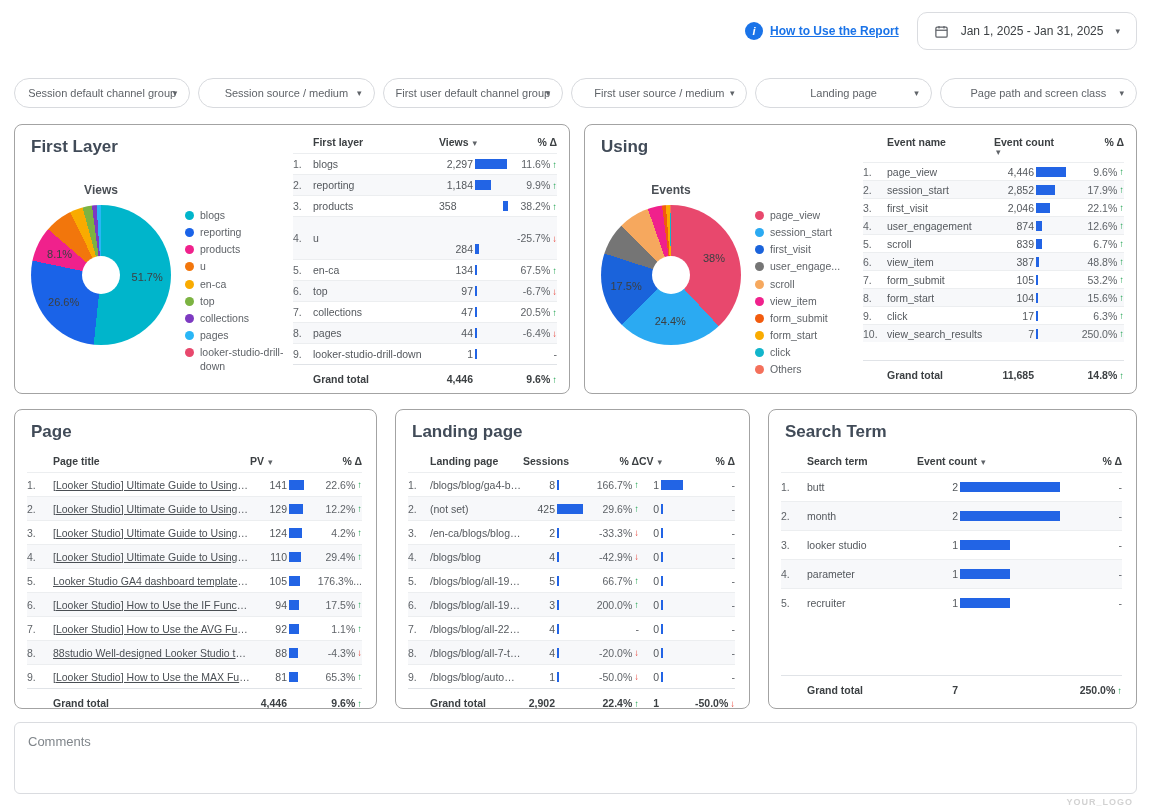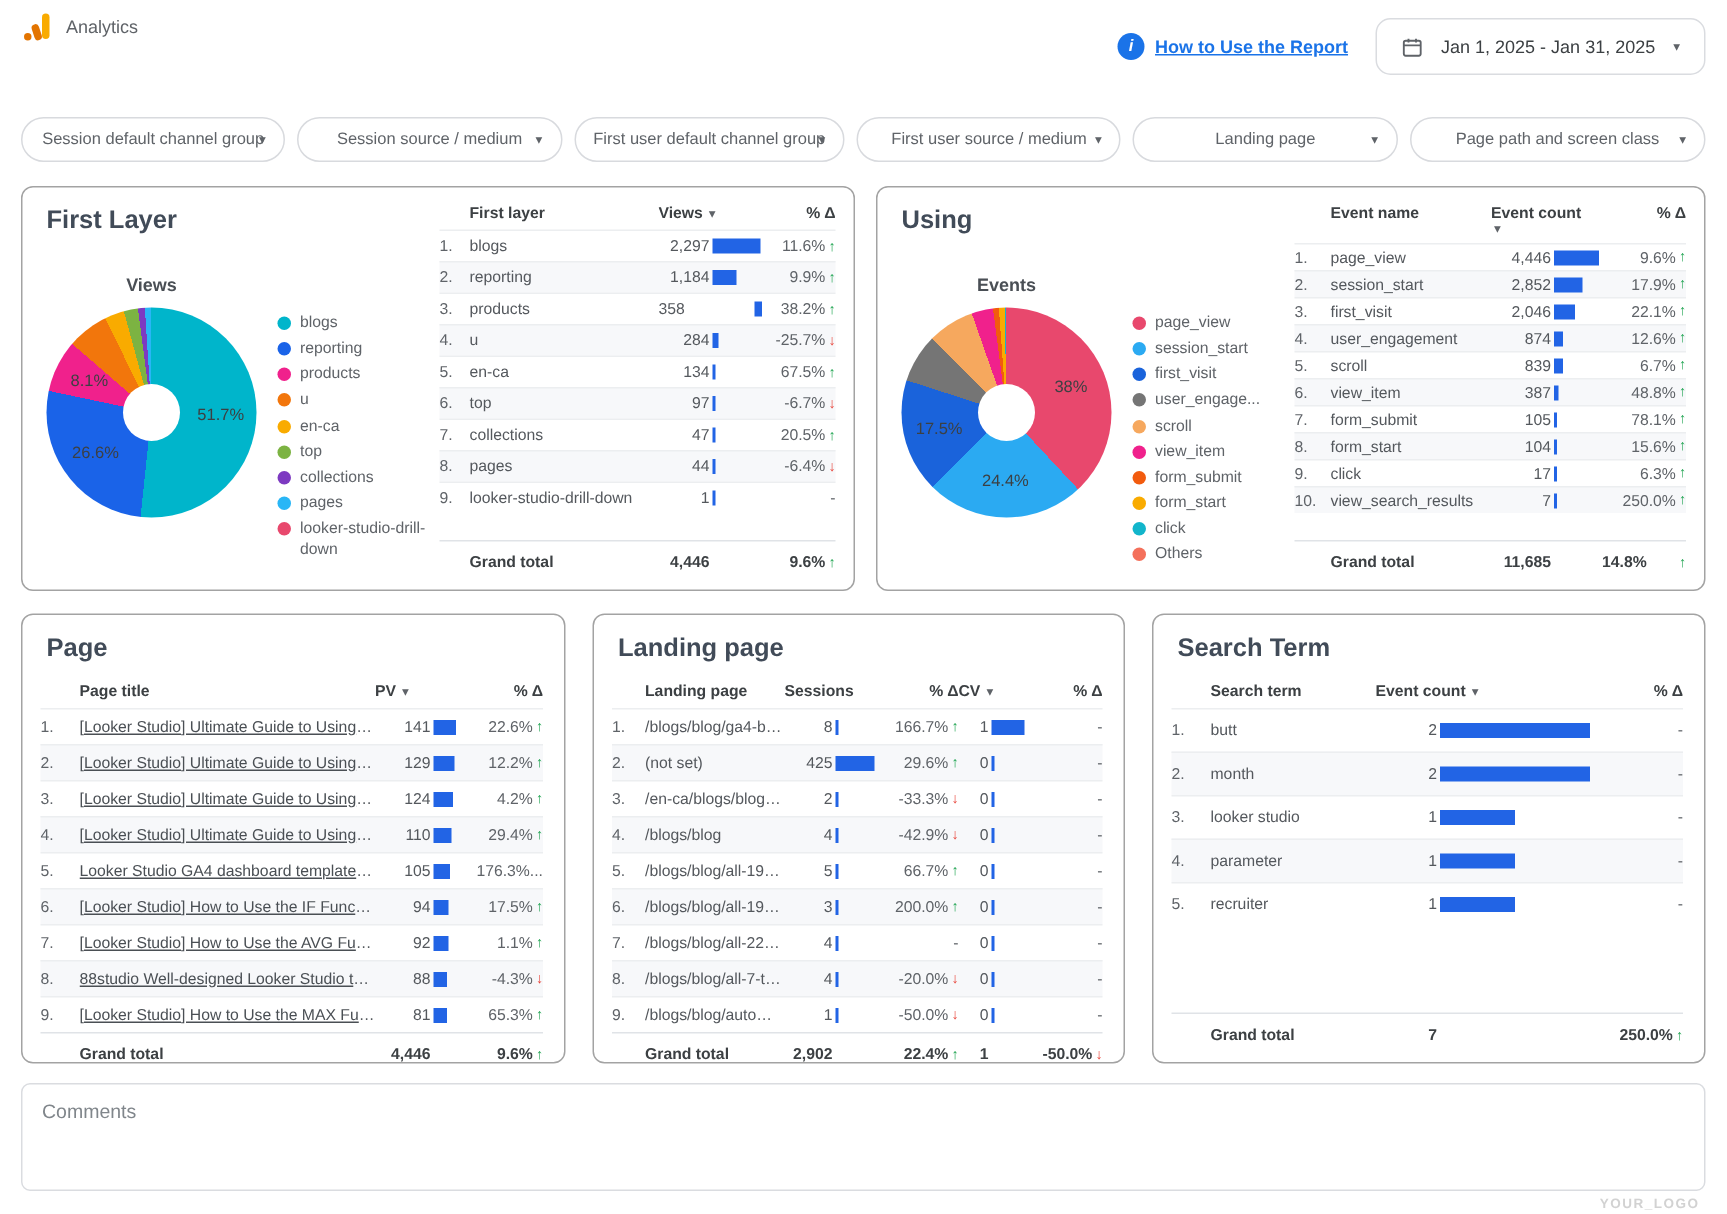--- a/index.html
+++ b/index.html
@@ -96,28 +96,20 @@
   .comments { margin:13px 14px 0; height:72px; border:1px solid #dadce0; border-radius:6px;
     padding:9px 13px; cursor:text; }
   .comments .ph { font-size:13px; color:#80868b; }
   .watermark { position:absolute; right:18px; bottom:2px; font-size:9px; font-weight:700;
     color:#d2d2d2; letter-spacing:1px; }
 </style>
 </head>
 <body>
 
 <div class="hdr">
-  <div class="brand-row">
-    <span class="ga-logo">
-        <i class="dot"></i>
-        <i class="mid"></i>
-        <i class="tall"></i>
-      </span>
-    <span class="brand-name">Analytics</span>
-  </div>
   <div class="hdr-right">
     <div class="help">
       <span class="info-icon">i</span>
       <a class="help-link">How to Use the Report</a>
     </div>
     <div class="date-box">
       <svg width="15" height="15" viewBox="0 0 24 24" fill="none" stroke="#5f6368" stroke-width="2">
           <rect x="3" y="5" width="18" height="16" rx="2"></rect>
           <line x1="3" y1="10" x2="21" y2="10"></line>
           <line x1="8" y1="3" x2="8" y2="7"></line>
@@ -256,21 +248,21 @@
                   </div>
                 </div>
                 <div class="t-cell c-delta" style="width: 48px; flex: 0 0 auto;">
                   <span>38.2%</span>
                   <span class="arr up">↑</span>
                 </div>
               </div>
               <div class="t-row">
                 <div class="t-cell c-rank" style="width: 20px; flex: 0 0 auto;">4.</div>
                 <div class="t-cell c-text flex1">u</div>
-                <div class="t-cell c-valbar" style="width: 70px; flex: 0 0 auto;">
+                <div class="t-cell c-valbar" style="width: 70px; flex: 0 0 auto; margin-top: 22px;">
                   <span class="num">284</span>
                   <div class="bar-zone" style="width: 36px;">
                     <div class="bar" style="width: 3.95646px;"></div>
                   </div>
                 </div>
                 <div class="t-cell c-delta" style="width: 48px; flex: 0 0 auto;">
                   <span>-25.7%</span>
                   <span class="arr down">↓</span>
                 </div>
               </div>
@@ -513,21 +505,21 @@
               <div class="t-row">
                 <div class="t-cell c-rank" style="width: 24px; flex: 0 0 auto;">7.</div>
                 <div class="t-cell c-text flex1">form_submit</div>
                 <div class="t-cell c-valbar" style="width: 74px; flex: 0 0 auto;">
                   <span class="num">105</span>
                   <div class="bar-zone" style="width: 34px;">
                     <div class="bar" style="width: 2px;"></div>
                   </div>
                 </div>
                 <div class="t-cell c-delta" style="width: 56px; flex: 0 0 auto;">
-                  <span>78.1%</span>
+                  <span>53.2%</span>
                   <span class="arr up">↑</span>
                 </div>
               </div>
               <div class="t-row">
                 <div class="t-cell c-rank" style="width: 24px; flex: 0 0 auto;">8.</div>
                 <div class="t-cell c-text flex1">form_start</div>
                 <div class="t-cell c-valbar" style="width: 74px; flex: 0 0 auto;">
                   <span class="num">104</span>
                   <div class="bar-zone" style="width: 34px;">
                     <div class="bar" style="width: 2px;"></div>
@@ -567,21 +559,21 @@
                 </div>
               </div>
             </div>
             <div class="t-total">
               <div class="t-cell c-rank" style="width: 24px; flex: 0 0 auto; font-weight: 700;"></div>
               <div class="t-cell c-text flex1" style="font-weight: 700;">Grand total</div>
               <div class="t-cell c-valbar" style="width: 74px; flex: 0 0 auto; font-weight: 700;">
                 <span class="num">11,685</span>
                 <div class="bar-zone" style="width: 34px;"></div>
               </div>
-              <div class="t-cell c-delta" style="width: 56px; flex: 0 0 auto; font-weight: 700; justify-content: space-between;">
+              <div class="t-cell c-delta" style="width: 56px; flex: 0 0 auto; font-weight: 700;">
                 <span>14.8%</span>
                 <span class="arr up">↑</span>
               </div>
             </div>
           </div>
       </div>
     </div>
   </section>
 </div>
 

